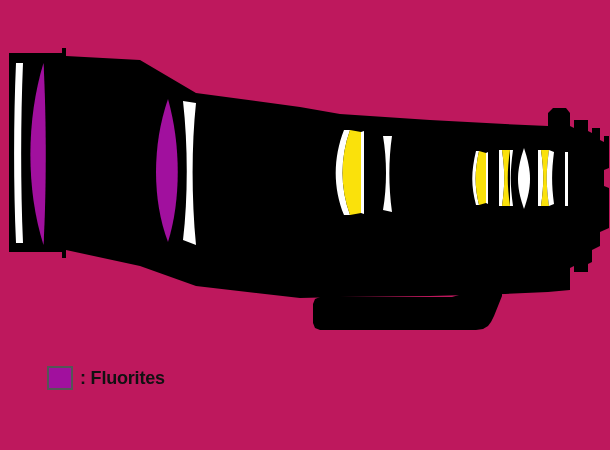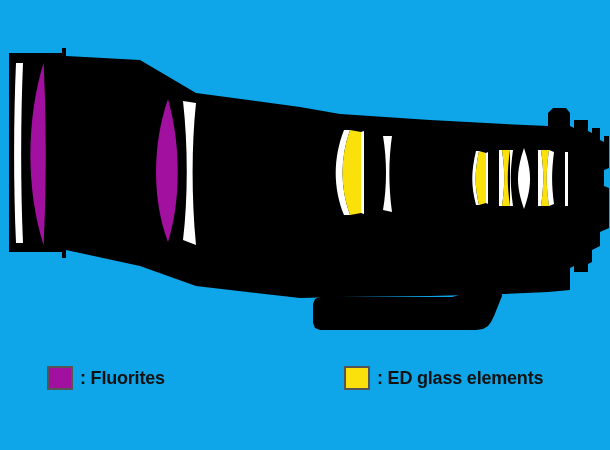--- a/index.html
+++ b/index.html
@@ -1,18 +1,18 @@
 <!DOCTYPE html>
 <html><head>
 <meta charset="utf-8">
 <style>
   html,body{margin:0;padding:0;background:#ffffff;}
   body{width:610px;height:450px;overflow:hidden;
        font-family:"Liberation Sans",sans-serif;}
-  #stage{position:relative;width:610px;height:450px;background:#0ea5e9;}
+  #stage{position:relative;width:610px;height:450px;background:#be185d;}
   #lens-svg{position:absolute;left:0;top:0;width:610px;height:450px;display:block;}
   .legend-row{position:absolute;display:flex;align-items:center;}
   #legend-fluorite{left:47px;top:366px;}
   #legend-ed{left:344px;top:366px;}
   .swatch{width:26px;height:24px;border:2px solid #555;box-sizing:border-box;flex:0 0 auto;}
   .legend-text{margin-left:7px;font-size:18px;font-weight:bold;color:#111;
                letter-spacing:-0.2px;white-space:nowrap;line-height:1;
                font-family:"Liberation Sans",sans-serif;}
 </style>
 </head>
@@ -174,18 +174,14 @@
       <rect x="565" y="152" width="3" height="54" fill="#ffffff"></rect>
     </g>
 
   </svg>
 
   <div class="legend-row" id="legend-fluorite">
     <span class="swatch" style="background:#A1109E"></span>
     <span class="legend-text">: Fluorites</span>
   </div>
 
-  <div class="legend-row" id="legend-ed">
-    <span class="swatch" style="background:#FAE10B"></span>
-    <span class="legend-text">: ED glass elements</span>
-  </div>
 
 </div>
 
 </body></html>

